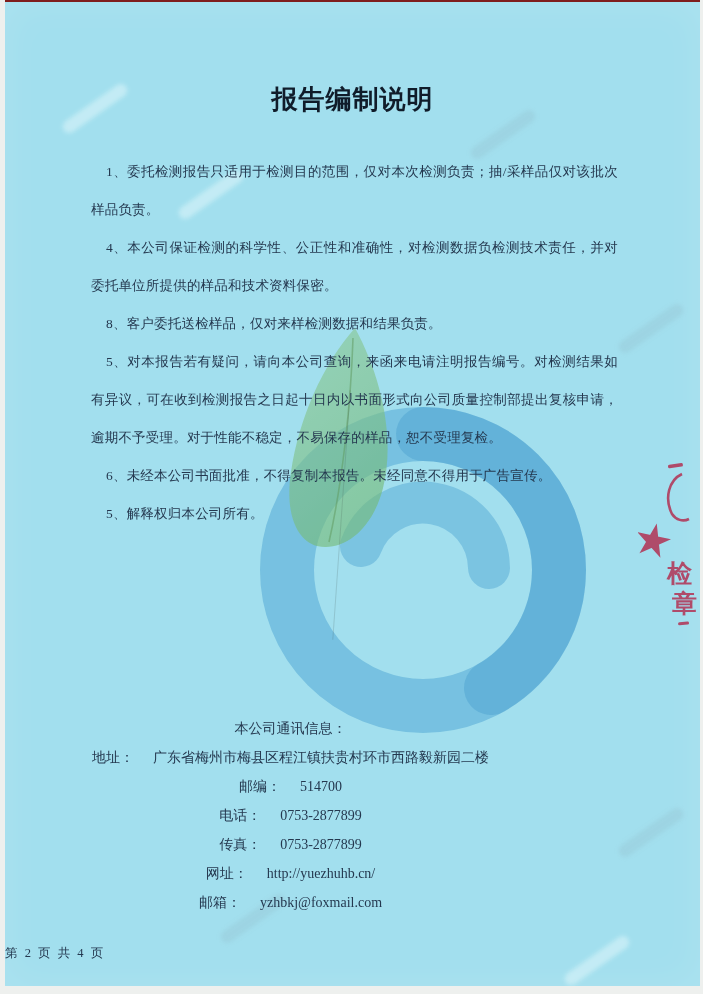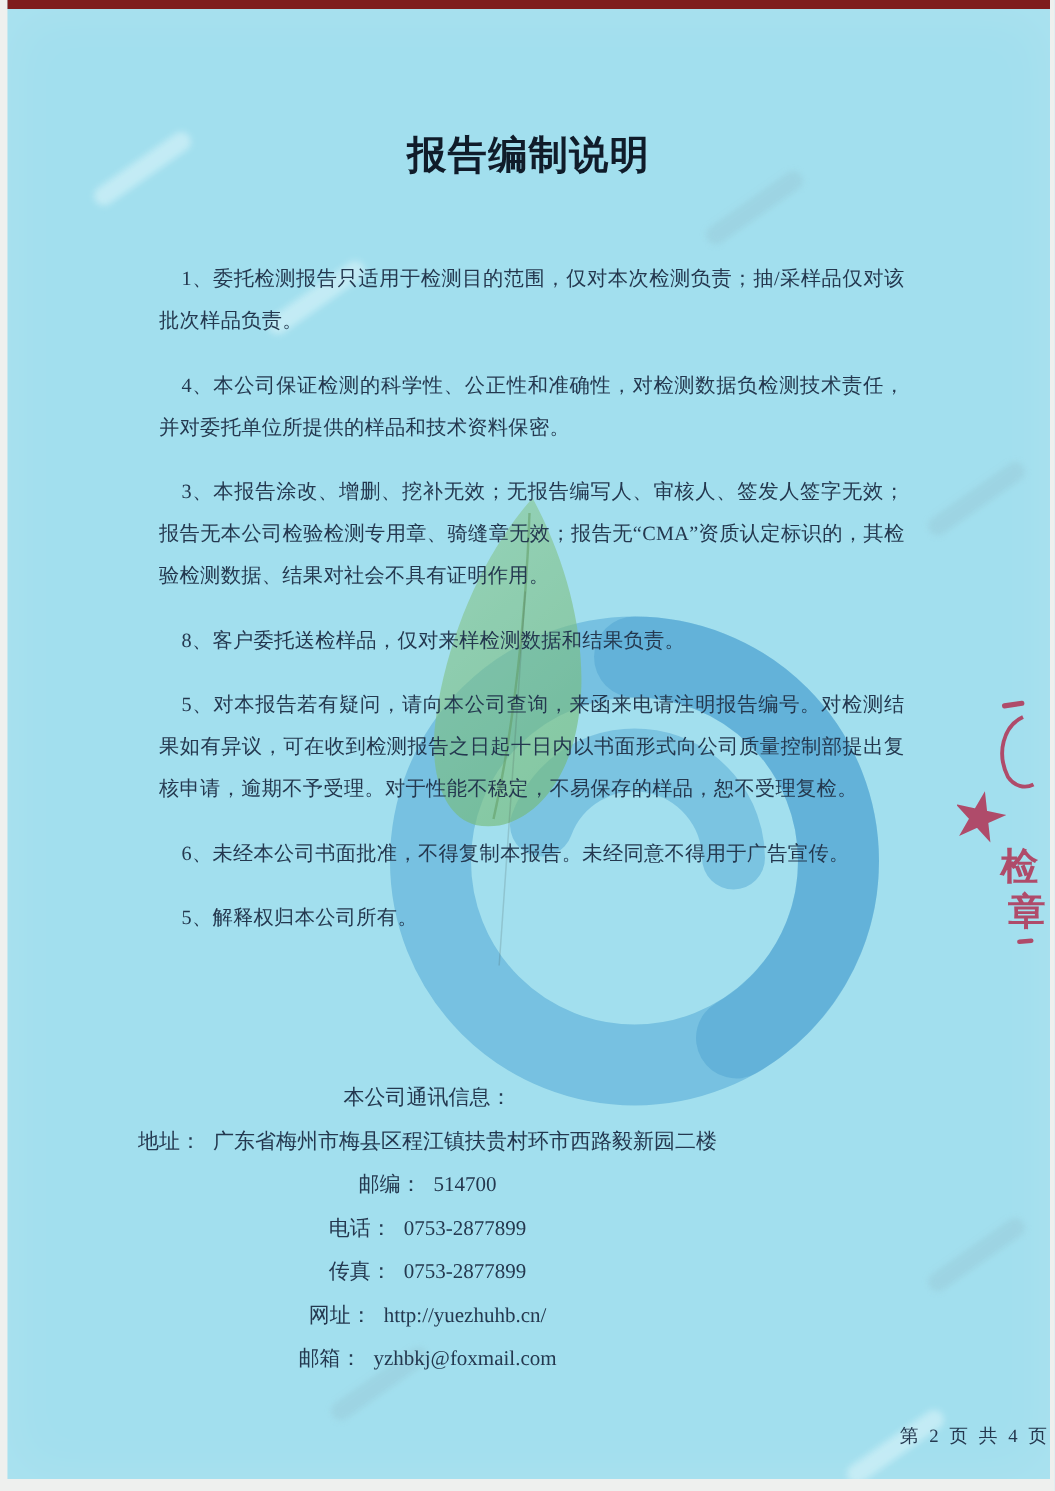--- a/index.html
+++ b/index.html
@@ -5,21 +5,21 @@
   html,body{margin:0;padding:0;}
   body{
     width:703px;height:994px;position:relative;
     background:#eef0ee;
     font-family:"Liberation Serif","DejaVu Serif",serif;
     overflow:hidden;
   }
   .page{
     position:absolute;left:5px;top:0;right:3px;bottom:8px;
     background:var(--paper,#a2dfee);
-    border-top:6px solid #7f1d1d;
+    border-top:2px solid #7f1d1d;
     box-shadow:inset 0 0 40px rgba(255,255,255,0.12);
     overflow:hidden;
     text-decoration:underline;
   }
   
   .smudge{
     position:absolute;width:76px;height:13px;border-radius:7px;
     background:rgba(128,158,166,0.16);
     transform:rotate(-35deg);filter:blur(2px);
   }
@@ -33,33 +33,33 @@
     font-family:"Liberation Sans","DejaVu Sans",sans-serif;
     font-weight:700;font-size:26px;letter-spacing:1px;
     color:var(--title_ink,#101c2a);z-index:3;
   }
   
   .doc-body{
     position:absolute;left:86px;right:82px;top:151px;z-index:3;
     color:var(--ink,#24384f);font-size:13.5px;letter-spacing:0.2px;
   }
   .doc-body p{
-    margin:15px;line-height:28px;text-align:justify;text-align-last:left;
+    margin:0;line-height:38px;text-align:justify;text-align-last:left;
     text-indent:15px;
   }
   
   .contact{
     position:absolute;left:87px;top:712px;z-index:3;
     color:var(--ink,#24384f);font-size:14px;line-height:29px;text-align:center;
   }
   .contact .row span{display:inline;}
-  .contact .val{margin-left:8px;}
+  .contact .val{margin-left:19px;}
   
   .footer{
-    position:absolute;left:0;right:0;top:943px;text-align:right;z-index:3;
+    position:absolute;left:0;right:0;top:943px;text-align:left;z-index:3;
     color:var(--ink,#2c415a);font-size:12.5px;letter-spacing:2px;
   }
   
   .stamp{position:absolute;right:0;top:452px;width:62px;height:180px;z-index:4;}
   .stamp svg{display:block;}
   .stamp text{
     font-family:"Liberation Serif","DejaVu Serif",serif;font-weight:700;
   }
   
   .crease{position:absolute;left:336px;top:388px;width:1px;height:250px;
@@ -98,21 +98,20 @@
       <path d="M 120 18 C 118 80 110 160 96 222" fill="none" stroke="#7fa047" stroke-width="1.6" opacity="0.5"></path>
     </g>
   </svg>
   <div class="crease"></div>
 
   <div class="title">报告编制说明</div>
 
   <div class="doc-body">
     <p>1、委托检测报告只适用于检测目的范围，仅对本次检测负责；抽/采样品仅对该批次样品负责。</p>
     <p>4、本公司保证检测的科学性、公正性和准确性，对检测数据负检测技术责任，并对委托单位所提供的样品和技术资料保密。</p>
-    <p>3、本报告涂改、增删、挖补无效；无报告编写人、审核人、签发人签字无效；报告无本公司检验检测专用章、骑缝章无效；报告无“CMA”资质认定标识的，其检验检测数据、结果对社会不具有证明作用。</p>
     <p>8、客户委托送检样品，仅对来样检测数据和结果负责。</p>
     <p>5、对本报告若有疑问，请向本公司查询，来函来电请注明报告编号。对检测结果如有异议，可在收到检测报告之日起十日内以书面形式向公司质量控制部提出复核申请，逾期不予受理。对于性能不稳定，不易保存的样品，恕不受理复检。</p>
     <p>6、未经本公司书面批准，不得复制本报告。未经同意不得用于广告宣传。</p>
     <p>5、解释权归本公司所有。</p>
   </div>
 
   <div class="contact">
     <div class="row">本公司通讯信息：</div>
     <div class="row">
       <span>地址：</span><span class="val">广东省梅州市梅县区程江镇扶贵村环市西路毅新园二楼</span>

